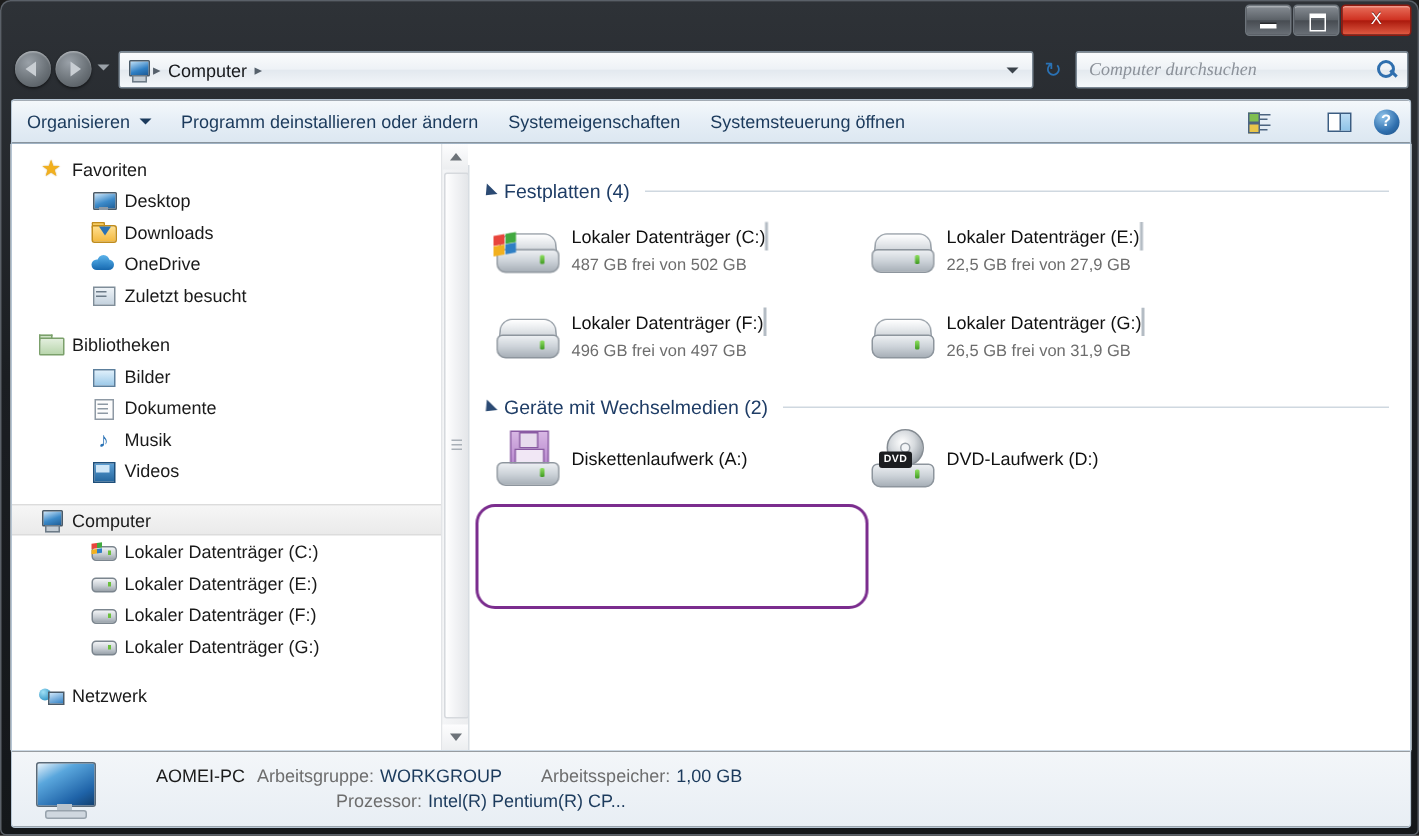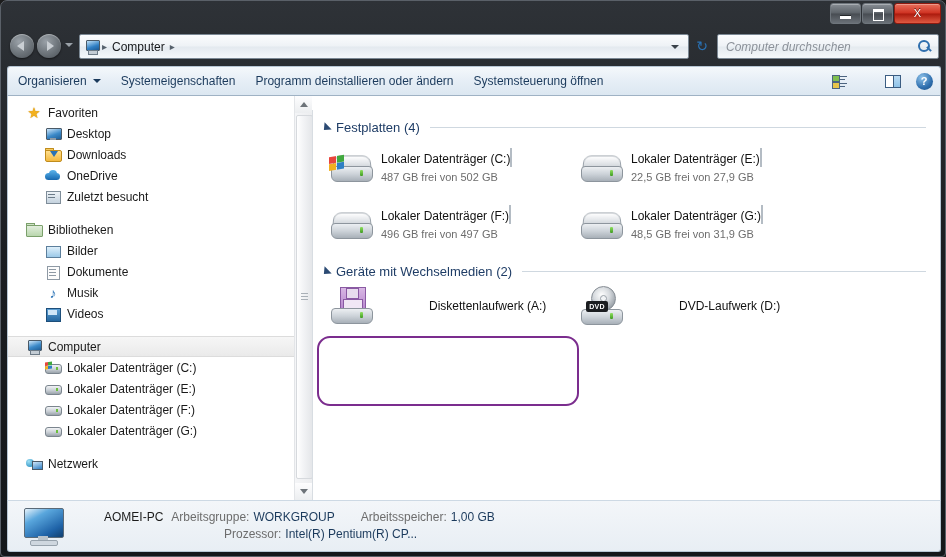--- a/index.html
+++ b/index.html
@@ -123,21 +123,21 @@
   .searchbox {
     position: absolute; left: 716px; top: 6px;
     width: 220px; height: 23px;
     background: linear-gradient(180deg,#fbfcfd 0%,#eef2f6 48%,#e4eaef 52%,#f5f8fa 100%);
     border: 1px solid #7b8894; border-radius: 2px;
     display: flex; align-items: center;
   }
   .searchbox .ph {
     flex: 1; font-size: 12px; font-style: italic; color: #8b9199;
     padding-left: 8px;
-    font-family: Liberation Sans, sans-serif;
+    font-family: Liberation Serif, serif;
   }
   .mag {
     width: 18px; margin-right: 4px; position: relative; height: 14px;
   }
   .mag .lens {
     position: absolute; left: 2px; top: 0;
     width: 8px; height: 8px; border: 2px solid #2f6fae; border-radius: 50%;
   }
   .mag .hand {
     position: absolute; left: 10px; top: 8px;
@@ -215,21 +215,21 @@
     background: #fff;
     overflow: hidden;
     flex: none;
   }
   .navlist { padding-top: 6px; }
   .navitem {
     height: 21px; display: flex; align-items: center;
     font-size: 12px; color: #1a1a1a;
     padding-left: 18px;
   }
-  .navitem.child { padding-left: 37px; }
+  .navitem.child { padding-left: 37px; margin-left: 16px; }
   .navitem.selected {
     background: linear-gradient(180deg,#f6f6f6 0%,#eaeaea 100%);
     border-top: 1px solid #dcdcdc; border-bottom: 1px solid #dcdcdc;
     height: 19px;
   }
   .navitem .ilabel { margin-left: 6px; }
   .navgap { height: 12px; }
   
   .ic { width: 16px; height: 16px; position: relative; flex: none; }
   .ic-star {
@@ -481,21 +481,21 @@
     box-sizing: border-box; position: relative; overflow: hidden;
   }
   .dbar .fill {
     position: absolute; left: 0; top: 0; bottom: 0;
     background: linear-gradient(180deg,#5ad3f2 0%,#16a8d8 45%,#0d8fc0 55%,#46c7ea 100%);
   }
   .dfree {
     font-size: 11px; color: #6d6d6d; margin-top: 3px; white-space: nowrap;
   }
   .simplecell {
-    width: 250px; height: 46px; display: flex; align-items: center; gap: 48px;
+    width: 250px; height: 46px; display: flex; align-items: center;
   }
   .simplecell .sname { font-size: 12px; color: #111; }
   
   .highlight {
     position: absolute;
     border: 2px solid #7b2d8e;
     border-radius: 13px;
     pointer-events: none;
   }
   
@@ -579,22 +579,22 @@
           <span class="hand"></span>
       </span>
     </div>
   </div>
 
   <div class="toolbar">
     <div class="tbitem">
       <span>Organisieren</span>
       <span class="caret"></span>
     </div>
+    <div class="tbitem">Programm deinstallieren oder ändern</div>
     <div class="tbitem">Systemeigenschaften</div>
-    <div class="tbitem">Programm deinstallieren oder ändern</div>
     <div class="tbitem">Systemsteuerung öffnen</div>
     <div class="tb-spacer"></div>
     <div class="tbicon">
       <span class="viewicon">
         <span class="sq b"></span>
           <span class="sq c"></span>
         <span class="ln l1"></span>
           <span class="ln l2"></span>
         <span class="ln l3"></span>
           <span class="ln l4"></span>
@@ -808,21 +808,21 @@
           <span class="bigicon hdd">
             <span class="top"></span>
               <span class="bot"></span>
               <span class="led"></span>
           </span>
           <span class="driveinfo">
             <span class="dname">Lokaler Datenträger (G:)</span>
             <span class="dbar">
               <span class="fill" style="width:17%"></span>
             </span>
-            <span class="dfree">48,5 GB frei von 31,9 GB</span>
+            <span class="dfree">26,5 GB frei von 31,9 GB</span>
           </span>
         </div>
 
       </div>
 
       <div class="grouphdr" style="margin-top:9px">
         <span class="gtri"></span>
         <span class="gtitle">Geräte mit Wechselmedien (2)</span>
         <span class="gline"></span>
       </div>

